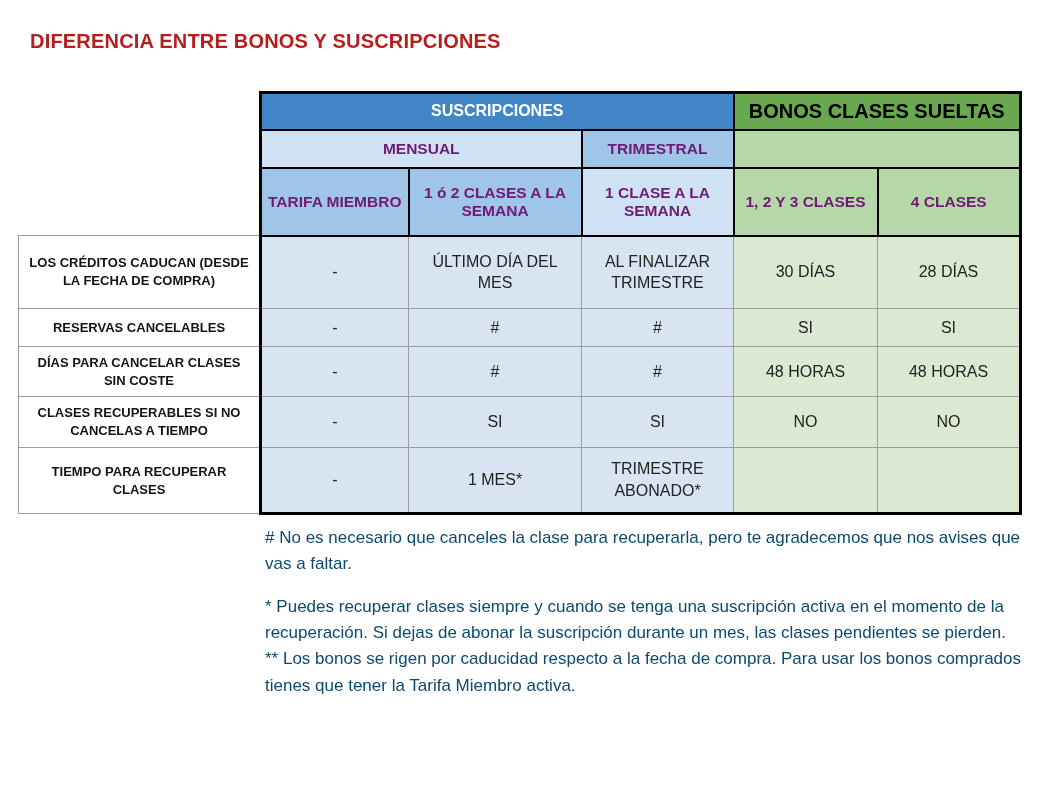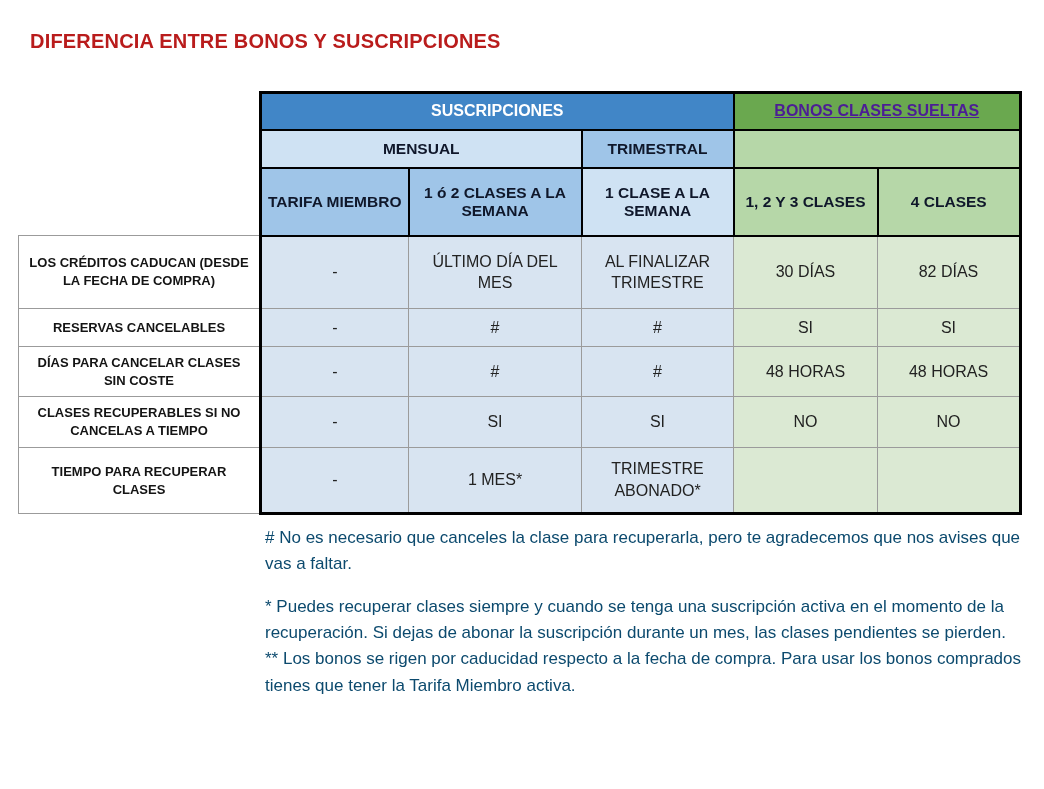--- a/index.html
+++ b/index.html
@@ -30,23 +30,23 @@
     text-align: center;
     vertical-align: middle;
     overflow: hidden;
     padding: 2px 6px;
   }
 
   
   td.ghost { border: none; background: #ffffff; }
 
   
-  th { font-weight: 700; color: #0f172a; }
+  th { font-weight: 700; color: #701a75; }
   .h-top-blue  { background: #4186c7; color: #ffffff; font-size: 16px; border: 2px solid #000; border-top-width: 3px; }
-  .h-top-green { background: #6aa84f; color: #4c1d95; font-size: 16px; border: 2px solid #000; border-top-width: 3px; border-right-width: 3px; text-decoration: underline; }
+  .h-top-green { background: #6aa84f; color: #000000; font-size: 20px; border: 2px solid #000; border-top-width: 3px; border-right-width: 3px; }
   .h-mid-light { background: #cfe2f3; font-size: 15.5px; border: 2px solid #000; }
   .h-mid-blue  { background: #9fc5e8; font-size: 15.5px; border: 2px solid #000; }
   .h-mid-green { background: #b6d7a8; font-size: 15.5px; border: 2px solid #000; }
   .edge-l { border-left-width: 3px !important; }
   .edge-r { border-right-width: 3px !important; }
 
   
   td.rlabel {
     background: #ffffff;
     border: 1px solid #9b9b9b;
@@ -119,21 +119,21 @@
       <th class="h-mid-green edge-r">4 CLASES</th>
     </tr>
 
 
     <tr style="height:73px">
       <td class="rlabel">LOS CRÉDITOS CADUCAN (DESDE LA FECHA DE COMPRA)</td>
       <td class="c-blue c-edge-l">-</td>
       <td class="c-blue">ÚLTIMO DÍA DEL MES</td>
       <td class="c-blue">AL FINALIZAR TRIMESTRE</td>
       <td class="c-green">30 DÍAS</td>
-      <td class="c-green c-edge-r">82 DÍAS</td>
+      <td class="c-green c-edge-r">28 DÍAS</td>
     </tr>
 
     <tr style="height:38px">
       <td class="rlabel">RESERVAS CANCELABLES</td>
       <td class="c-blue c-edge-l">-</td>
       <td class="c-blue">#</td>
       <td class="c-blue">#</td>
       <td class="c-green">SI</td>
       <td class="c-green c-edge-r">SI</td>
     </tr>

